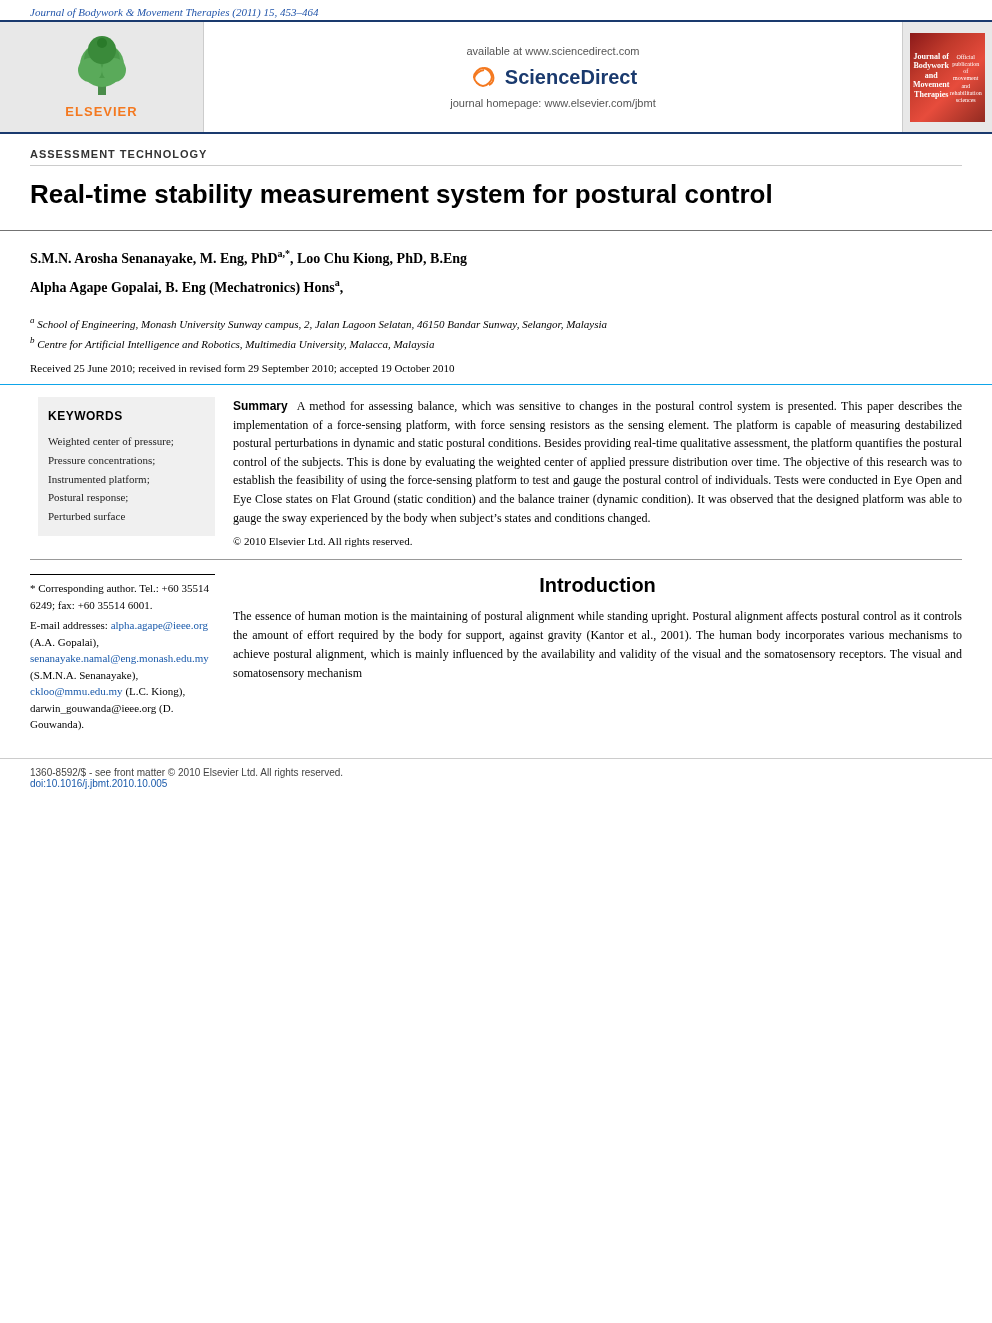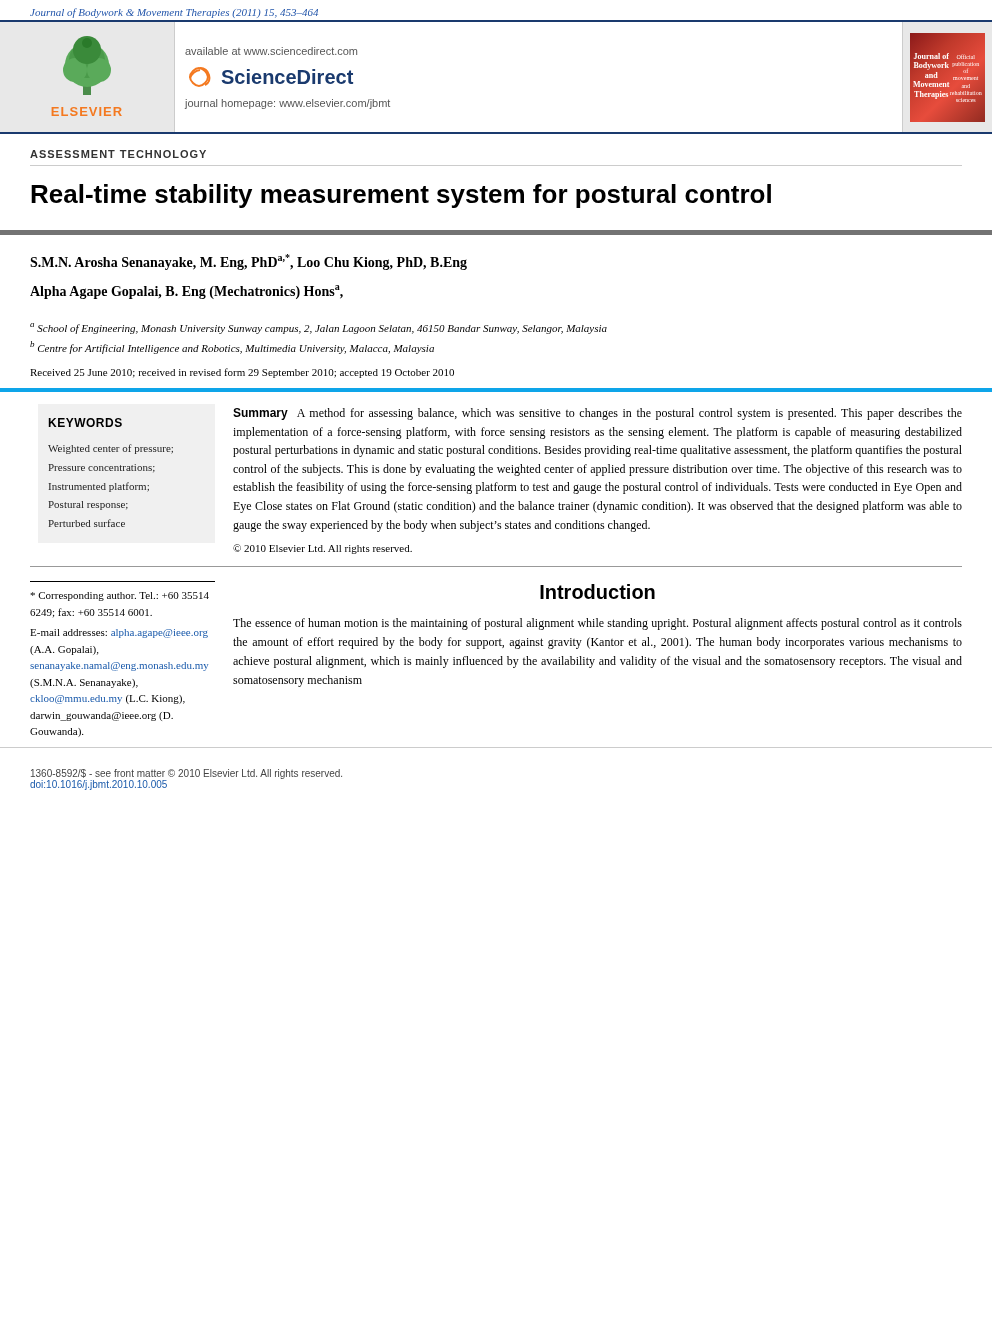--- a/index.html
+++ b/index.html
@@ -31,21 +31,21 @@
     
     .header-section {
       display: flex;
       align-items: stretch;
       border-top: 2px solid #1a3a6e;
       border-bottom: 2px solid #1a3a6e;
       margin: 0 0 0 0;
     }
 
     .header-left {
-      width: 175px;
+      width: 204px;
       min-height: 110px;
       background: #e8e8e8;
       display: flex;
       flex-direction: column;
       align-items: center;
       justify-content: center;
       padding: 8px;
       border-right: 1px solid #ccc;
     }
 
@@ -60,21 +60,21 @@
       color: #f47920;
       letter-spacing: 1px;
       margin-top: 4px;
       font-family: Arial, sans-serif;
     }
 
     .header-center {
       flex: 1;
       display: flex;
       flex-direction: column;
-      align-items: flex-start;
+      align-items: center;
       justify-content: center;
       padding: 10px;
       gap: 6px;
     }
 
     .available-text {
       font-size: 11px;
       color: #555;
       font-family: Arial, sans-serif;
     }
@@ -126,21 +126,21 @@
 
     .journal-cover-title {
       font-weight: bold;
       font-size: 8px;
       margin-bottom: 3px;
     }
 
     
     .assessment-section {
       padding: 14px 30px 2px 30px;
-      border-bottom: 5px solid #737373;
+      border-bottom: 1px solid #737373;
     }
 
     .assessment-label {
       font-size: 11px;
       font-family: Arial, sans-serif;
       font-weight: bold;
       color: #333;
       text-transform: uppercase;
       letter-spacing: 1px;
       border-bottom: 1px solid #ccc;
@@ -193,21 +193,21 @@
       font-size: 9px;
       vertical-align: super;
       font-style: italic;
     }
 
     
     .dates-section {
       padding: 10px 30px;
       font-size: 11px;
       color: #000;
-      border-bottom: 4px solid #0ea5e9;
+      border-bottom: 1px solid #0ea5e9;
       margin-bottom: 0;
     }
 
     
     .two-col {
       display: flex;
       padding: 12px 30px;
       gap: 18px;
     }
 
@@ -321,26 +321,26 @@
       text-align: justify;
       color: #000;
     }
 
     .intro-text p {
       margin-bottom: 8px;
     }
 
     
     .bottom-bar {
-      padding: 20px 30px;
+      padding: 8px 30px;
       border-top: 1px solid #ccc;
       font-size: 10px;
       color: #444;
       font-family: Arial, sans-serif;
-      margin-top: 7px;
+      margin-top: 25px;
     }
 
     .doi-link {
       color: #1a5aab;
     }
   </style>
 </head>
 <body>
 
 <div class="page">

